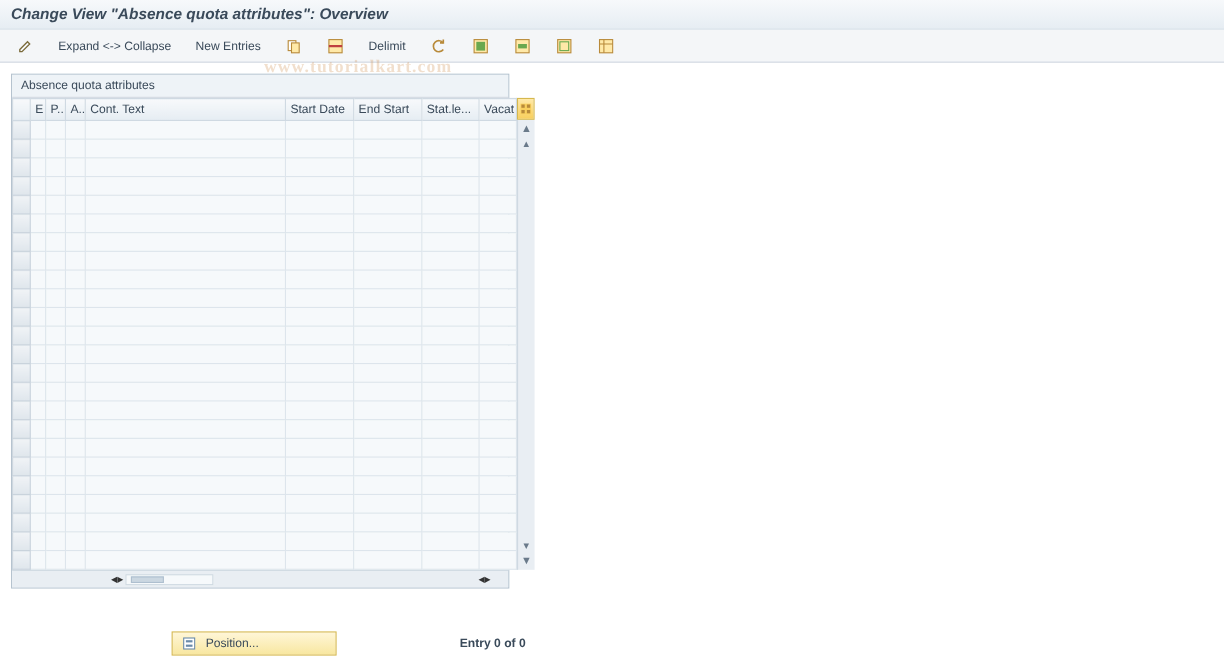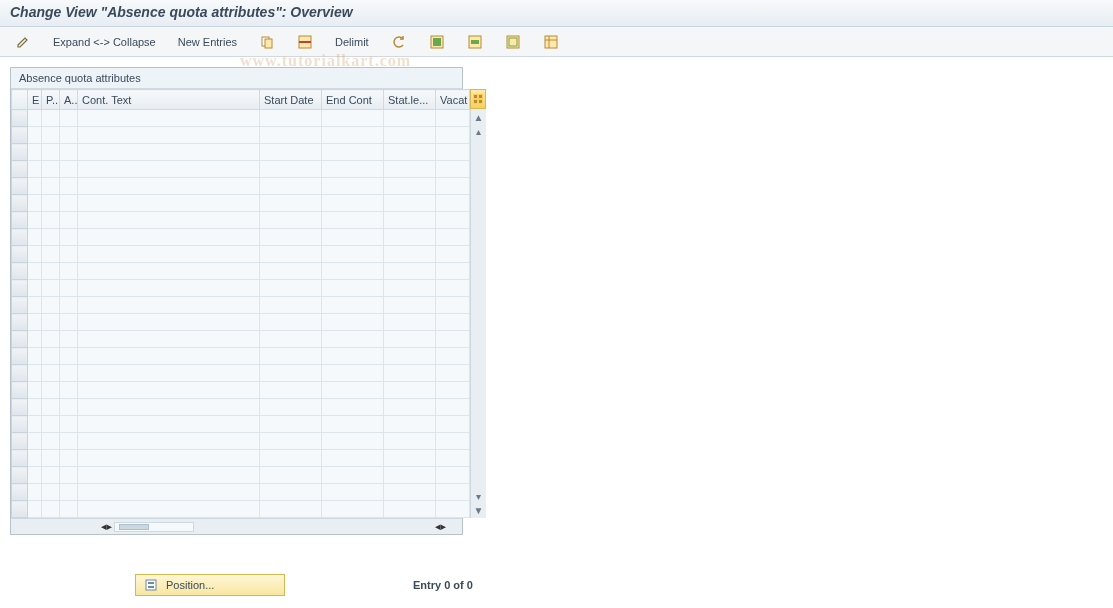--- a/index.html
+++ b/index.html
@@ -136,22 +136,22 @@
     position:relative;
   }
   .hscroll-row .thumb {
     position:absolute; left:4px; top:1px; width:30px; height:6px;
     background:#cbd7e1; border:1px solid #aebfcf;
   }
   .hscroll-row .flex { flex:1; }
   .footer {
     position: absolute;
     left: 0; right:0; top: 570px;
-    padding: 4px 5px;
-    display:flex; align-items:center; gap:48px;
+    padding: 4px 26px;
+    display:flex; align-items:center; gap:32px;
   }
   .position-btn {
     margin-left: 130px;
     width: 150px; height:22px;
     background: linear-gradient(to bottom,#fff6d8,#f8e7a0);
     border:1px solid #d6b84e;
     display:flex; align-items:center; gap:8px;
     padding: 0 8px;
     cursor:pointer;
     color:#3a4a5a;
@@ -271,21 +271,21 @@
             <col class="col-va">
         </colgroup>
         <thead>
           <tr>
             <th></th>
             <th>E</th>
             <th>P..</th>
             <th>A..</th>
             <th>Cont. Text</th>
             <th>Start Date</th>
-            <th>End Cont</th>
+            <th>End Start</th>
             <th>Stat.le...</th>
             <th>Vacat</th>
           </tr>
         </thead>
         <tbody id="grid-body">
             <tr>
               <td class="rowsel"></td>
               <td></td>
               <td></td>
               <td></td>

